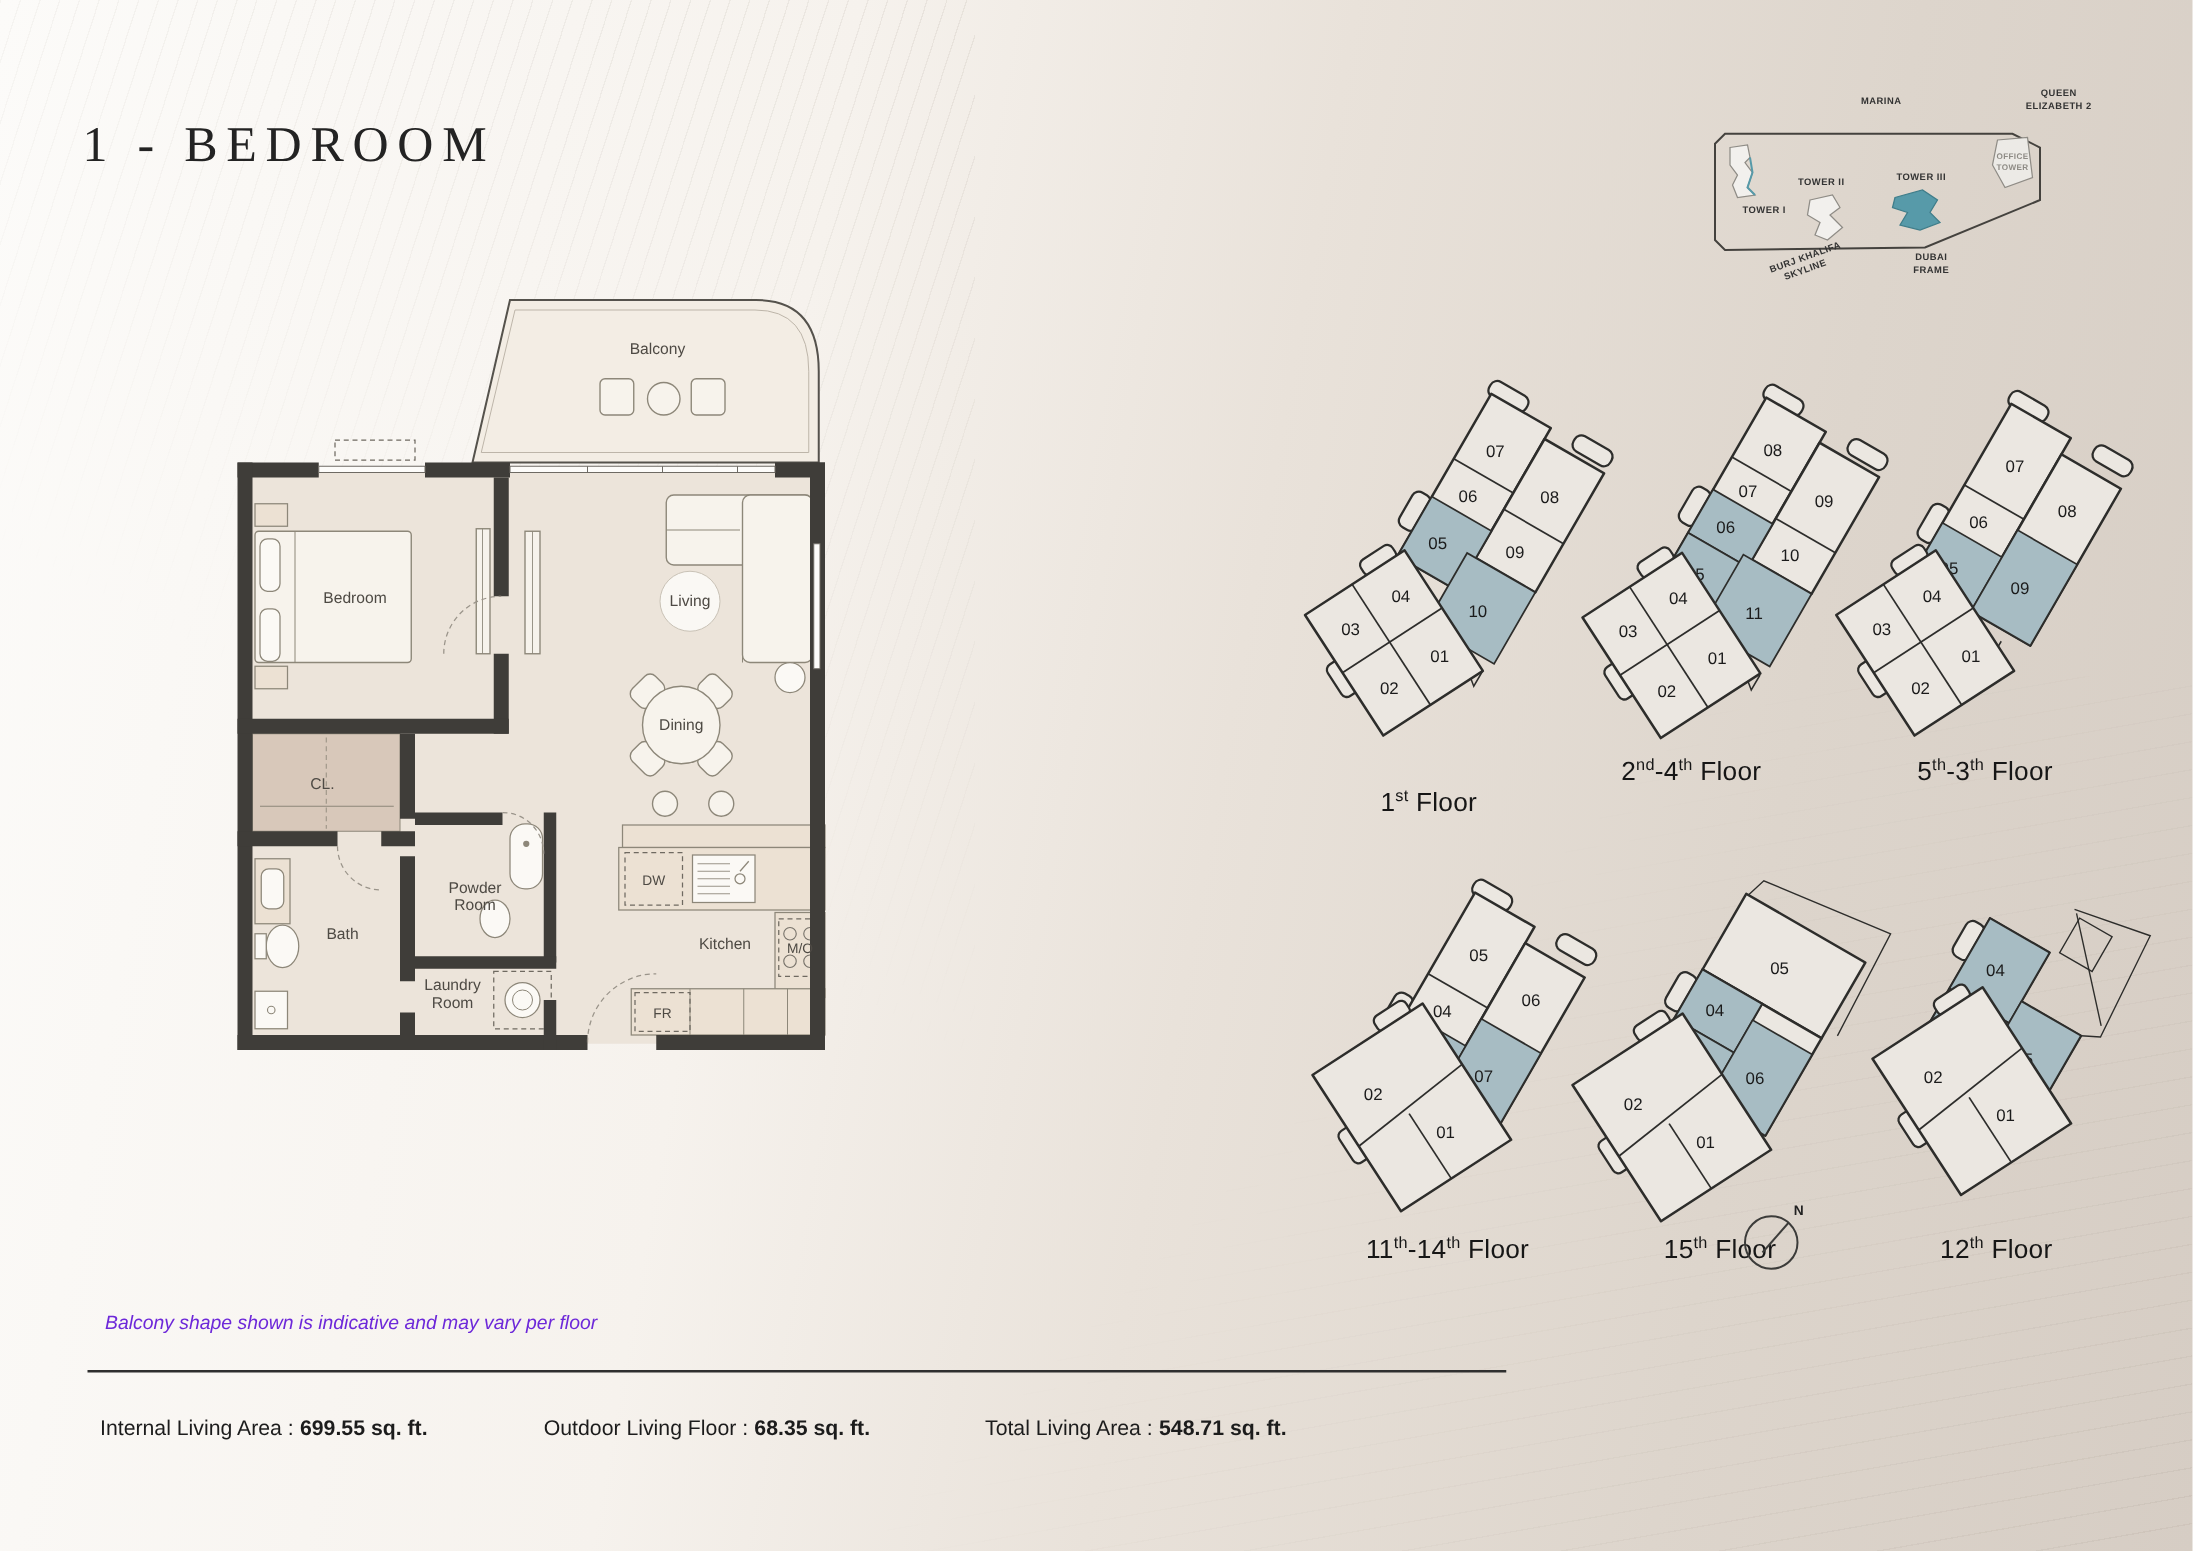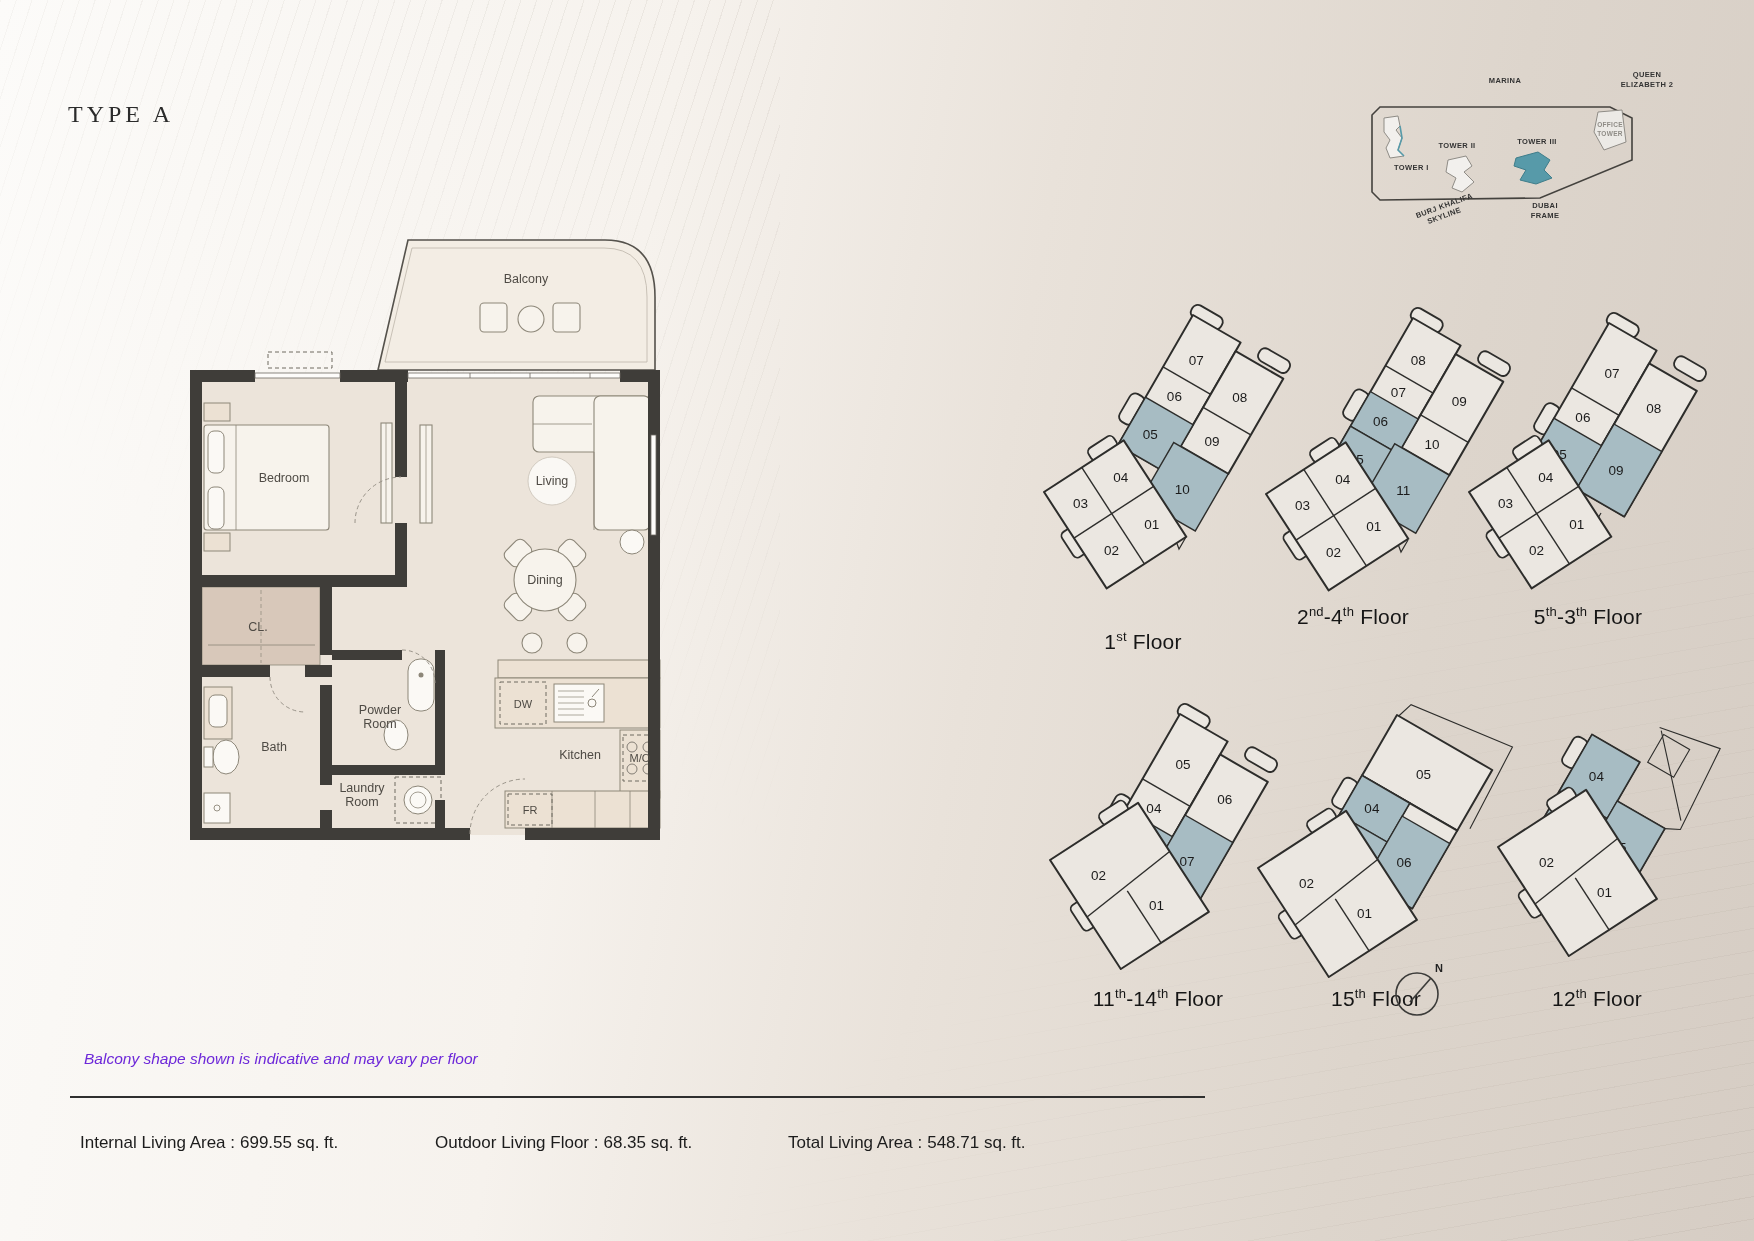--- a/index.html
+++ b/index.html
@@ -21,21 +21,21 @@
   .title-block{left:66px;top:92px;}
   .title-block h1{
     font-family:"Liberation Serif",serif;font-weight:400;margin:0;
     font-size:40px;letter-spacing:7px;color:#232323;}
   .title-block h2{
     font-family:"Liberation Serif",serif;font-weight:400;margin:9px 0 0 2px;
     font-size:24px;letter-spacing:4px;color:#2b2b2b;}
   .note{left:84px;top:1050px;font-style:italic;font-size:15.5px;color:#6d28d9;}
   .rule{left:70px;top:1096px;width:1135px;height:2px;background:#2f2f2f;}
   .stat{top:1133px;font-size:17px;color:#1c1c1c;white-space:nowrap;}
-  .stat b{font-weight:400;margin-left:5px;}
+  .stat b{font-weight:700;margin-left:5px;}
   .floor-label{position:absolute;transform:translateX(-50%);white-space:nowrap;
     font-size:21px;color:#161616;letter-spacing:.2px;}
   .floor-label sup{font-size:62%;}
   svg{position:absolute;overflow:visible;}
   
   .wing{fill:#ebe7e1;stroke:#2d2d2b;stroke-width:2;stroke-linejoin:round;}
   .teal{fill:#a7bcc3;stroke:#2d2d2b;stroke-width:1.4;}
   .cellline{stroke:#2d2d2b;stroke-width:1.4;fill:none;}
   .thin{stroke:#2d2d2b;stroke-width:1.1;fill:none;}
   .tab{fill:#ebe7e1;stroke:#2d2d2b;stroke-width:1.8;}
@@ -56,21 +56,21 @@
   .door{fill:none;stroke:#9a948a;stroke-width:1;stroke-dasharray:4 3;}
   .win{fill:#fdfcfa;stroke:#6e6a63;stroke-width:.8;}
 </style>
 </head>
 <body>
 
 <div class="deco deco-tl"></div>
 <div class="deco deco-br"></div>
 
 <header class="abs title-block">
-  <h2>TYPE A</h2>
+  <h1>1 - BEDROOM</h1>
 </header>
 
 <svg style="left:1360px;top:60px" width="345" height="170" viewBox="0 0 345 170">
   <polygon points="12,55 20,47 250,47 272,58 272,100 180,138 20,140 12,132" fill="none" stroke="#44423e" stroke-width="1.6"></polygon>
   <path d="M24,58 L38,56 L40,66 L36,70 L42,78 L38,90 L44,96 L30,98 L26,88 L30,80 L24,72 Z" fill="#f2f0ed" stroke="#8f8c86" stroke-width="1"></path>
   <path d="M40,66 L42,78 L38,90 L44,96" fill="none" stroke="#579aa9" stroke-width="1.6"></path>
   <path d="M88,100 L106,96 L112,106 L104,112 L114,122 L102,132 L92,128 L96,118 L86,112 Z" fill="#f2f0ed" stroke="#8f8c86" stroke-width="1"></path>
   <path d="M156,98 L178,92 L190,100 L184,110 L192,118 L176,124 L160,120 L166,110 L154,106 Z" fill="#579aa9" stroke="#3f7d8a" stroke-width="1"></path>
   <path d="M238,52 L262,50 L266,82 L244,90 L234,72 Z" fill="#eceae6" stroke="#8f8c86" stroke-width="1"></path>
   <text class="map-label" x="145" y="23">MARINA</text>

